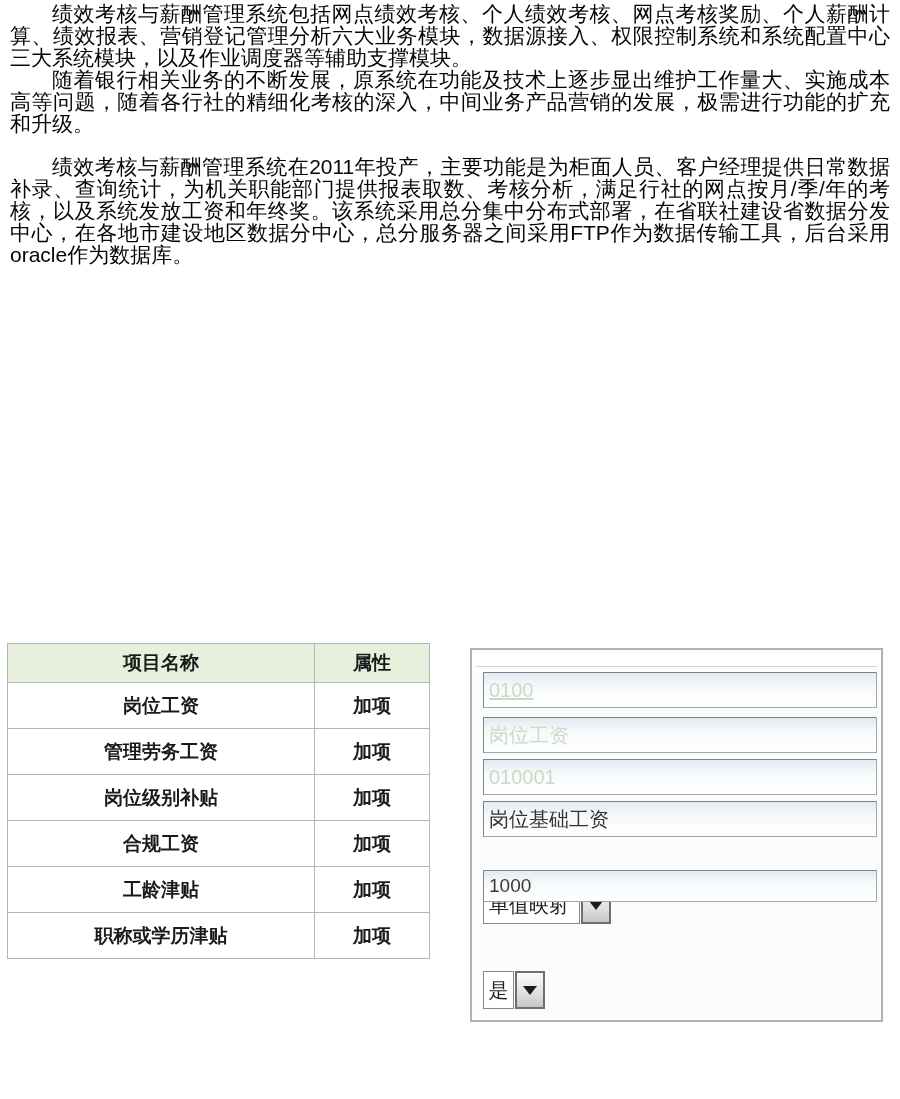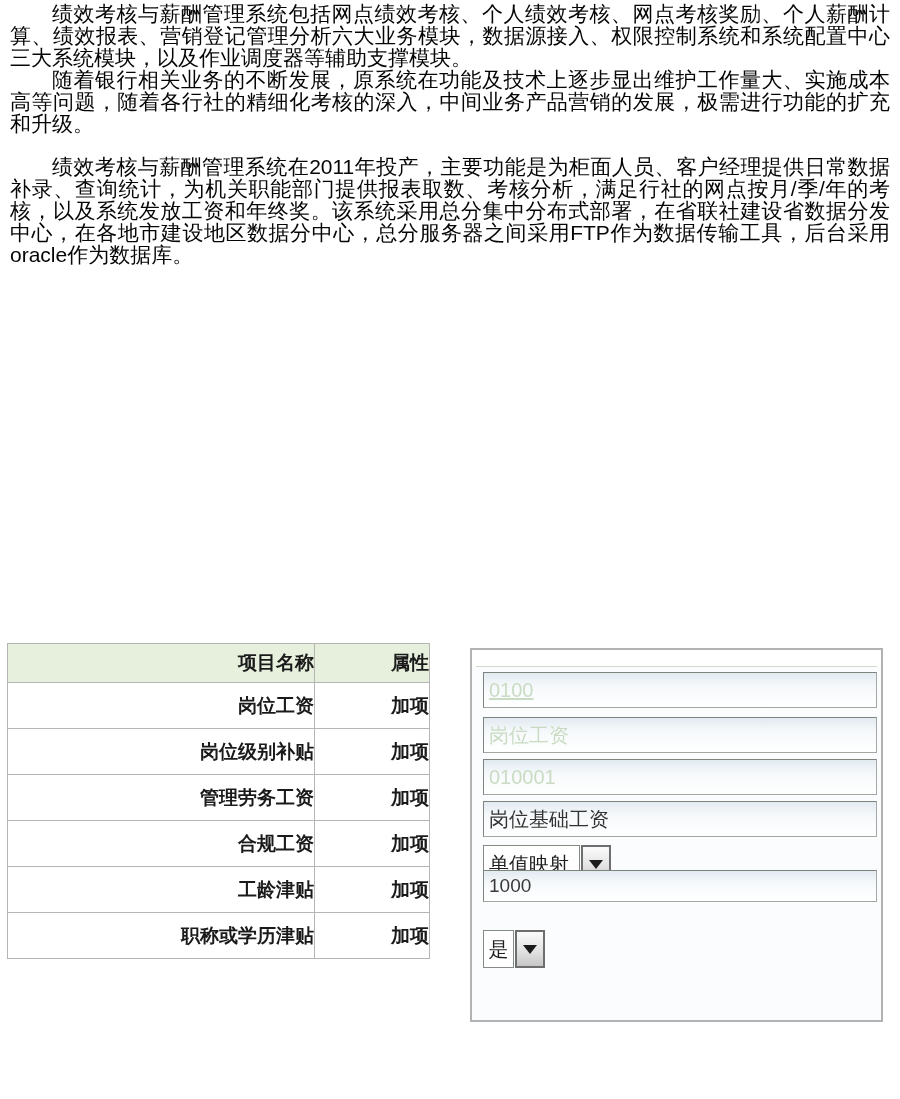--- a/index.html
+++ b/index.html
@@ -28,21 +28,21 @@
   .doc p.para-4 { margin-top: 11px; }
 
   
   .salary-table {
     position: absolute;
     left: 7px; top: 643px;
     width: 423px;
     border-collapse: collapse;
     background: #ffffff;
     border: 1px solid #9f9f9f;
-    text-align: right;
+    text-align: center;
     table-layout: fixed;
     padding-left: 17px;
   }
   .salary-table th, .salary-table td {
     border: 1px solid #b5b5b5;
     font-size: 19px;
     color: #1a1a1a;
     overflow: hidden;
   }
   .salary-table th {
@@ -84,21 +84,21 @@
     color: #333333;
     padding: 0 5px;
     outline: none;
   }
   .field.disabled { color: #c9dcc3; }
   .field.plain { height: 32px; font-size: 19px; color: #3a3a3a; }
 
   .dropdown {
     position: absolute;
     left: 11px; height: 38px;
-    display: flex; align-items: stretch;
+    display: flex; align-items: stretch; margin-top: 41px;
   }
   .dd-text {
     border: 1px solid #858c85;
     background: #ffffff;
     font-size: 20px;
     color: #1f1f1f;
     display: flex; align-items: center;
     padding: 0 5px;
   }
   .dd-btn {
@@ -134,25 +134,25 @@
       <th class="col-name">项目名称</th>
       <th>属性</th>
     </tr>
   </thead>
   <tbody>
     <tr>
       <td>岗位工资</td>
       <td>加项</td>
     </tr>
     <tr>
-      <td>岗位级别补贴</td>
+      <td>管理劳务工资</td>
       <td>加项</td>
     </tr>
     <tr>
-      <td>管理劳务工资</td>
+      <td>岗位级别补贴</td>
       <td>加项</td>
     </tr>
     <tr>
       <td>合规工资</td>
       <td>加项</td>
     </tr>
     <tr>
       <td>工龄津贴</td>
       <td>加项</td>
     </tr>

